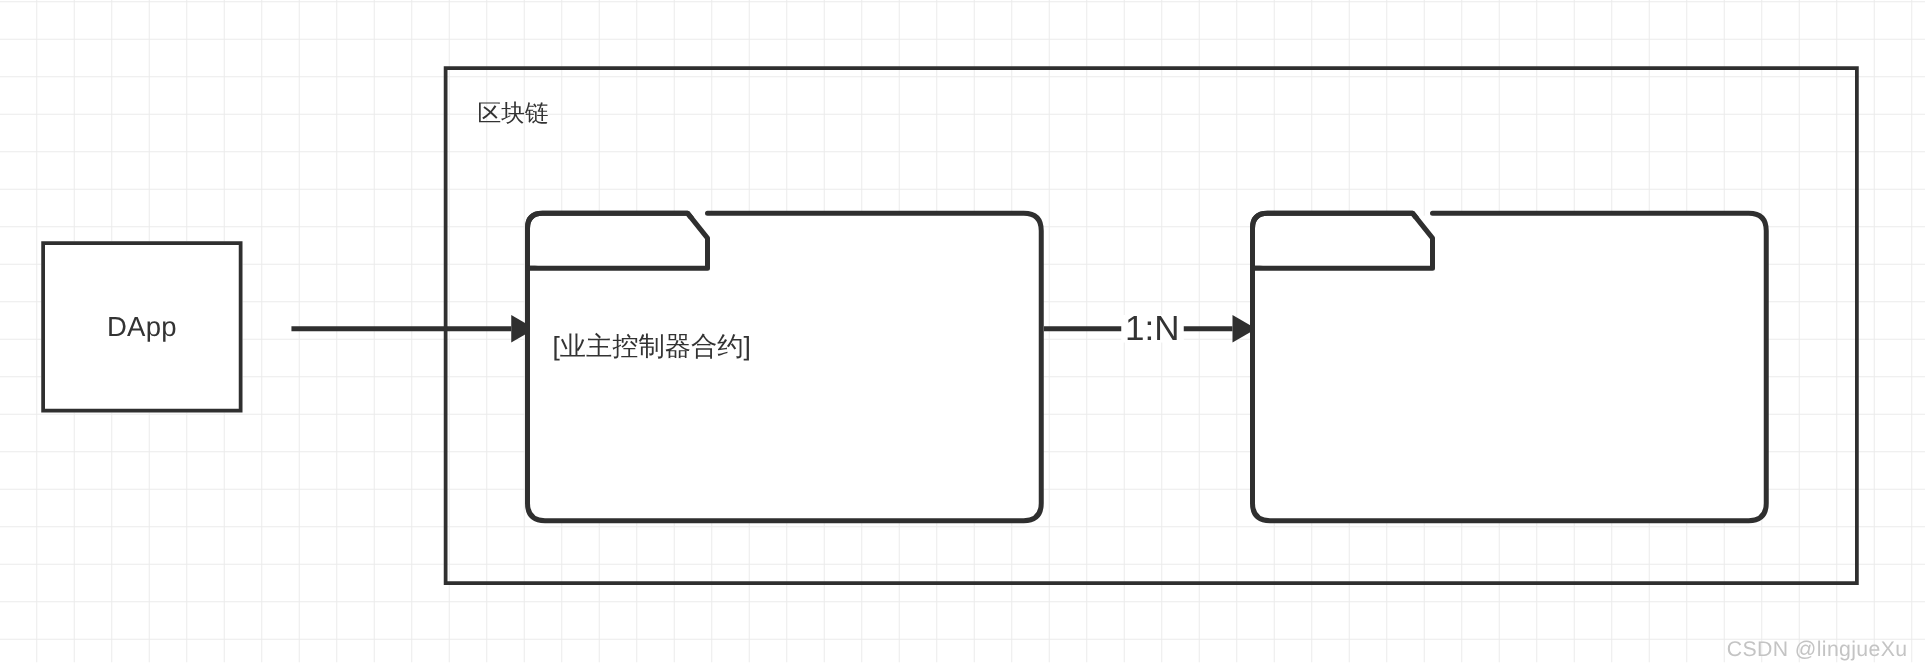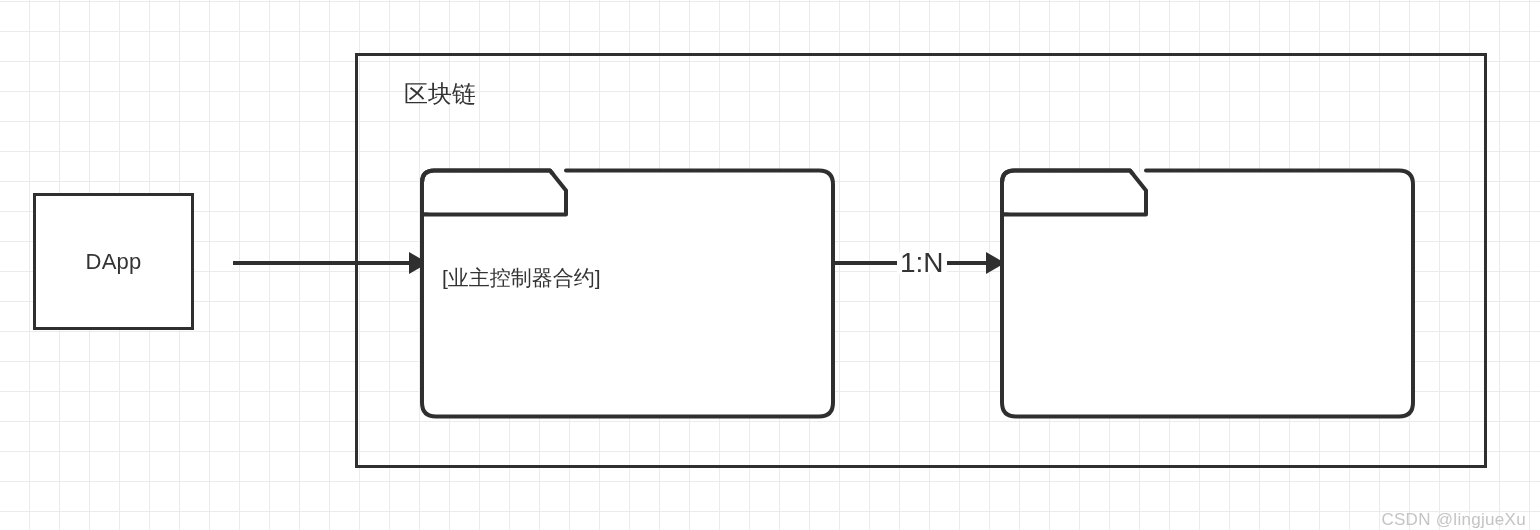--- a/index.html
+++ b/index.html
@@ -46,23 +46,23 @@
     left: 355px;
     top: 53px;
     width: 1132px;
     height: 415px;
     border: 3px solid #2f2f2f;
     background: transparent;
     box-sizing: border-box;
   }
   .blockchain-title {
     position: absolute;
-    left: 46px;
+    left: 24px;
     top: 22px;
-    font-size: 24px;
+    font-size: 19px;
     color: #333333;
     text-align: right;
   }
 
   
   .contract {
     position: absolute;
     width: 415px;
     height: 315px;
   }

